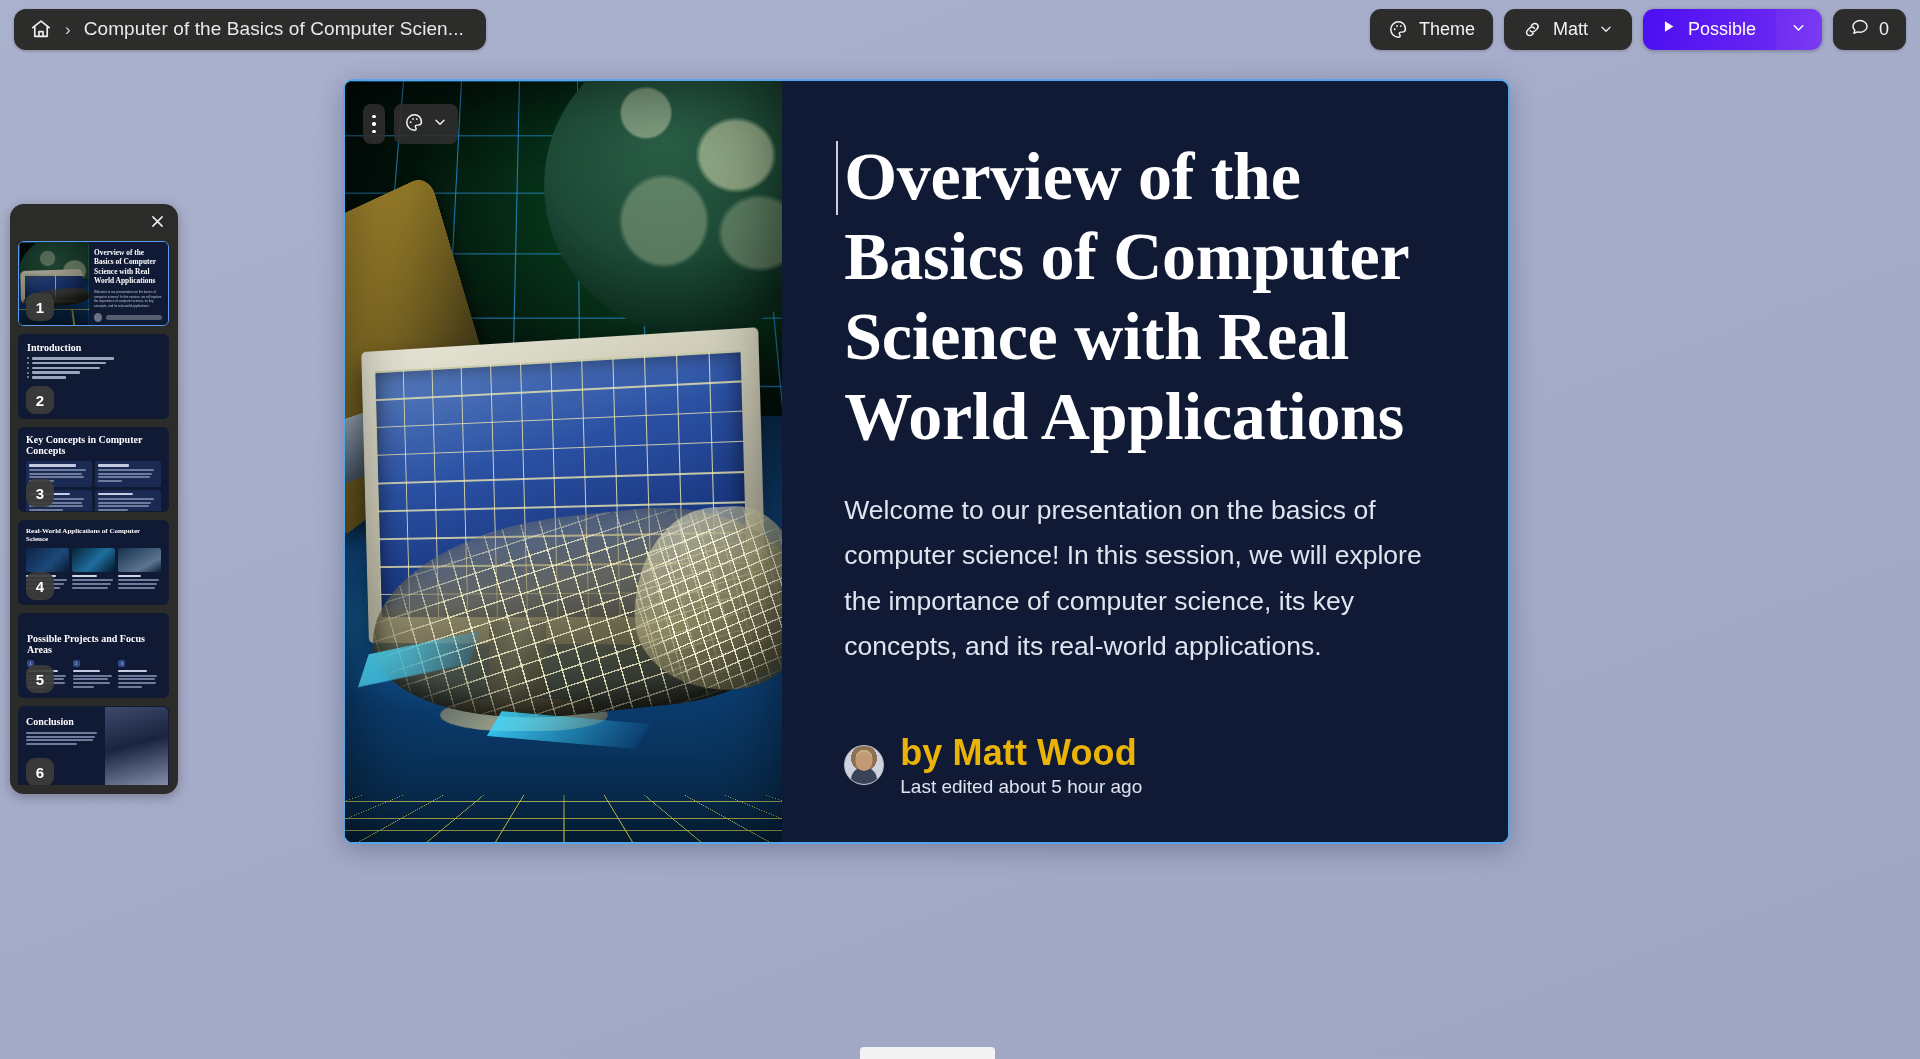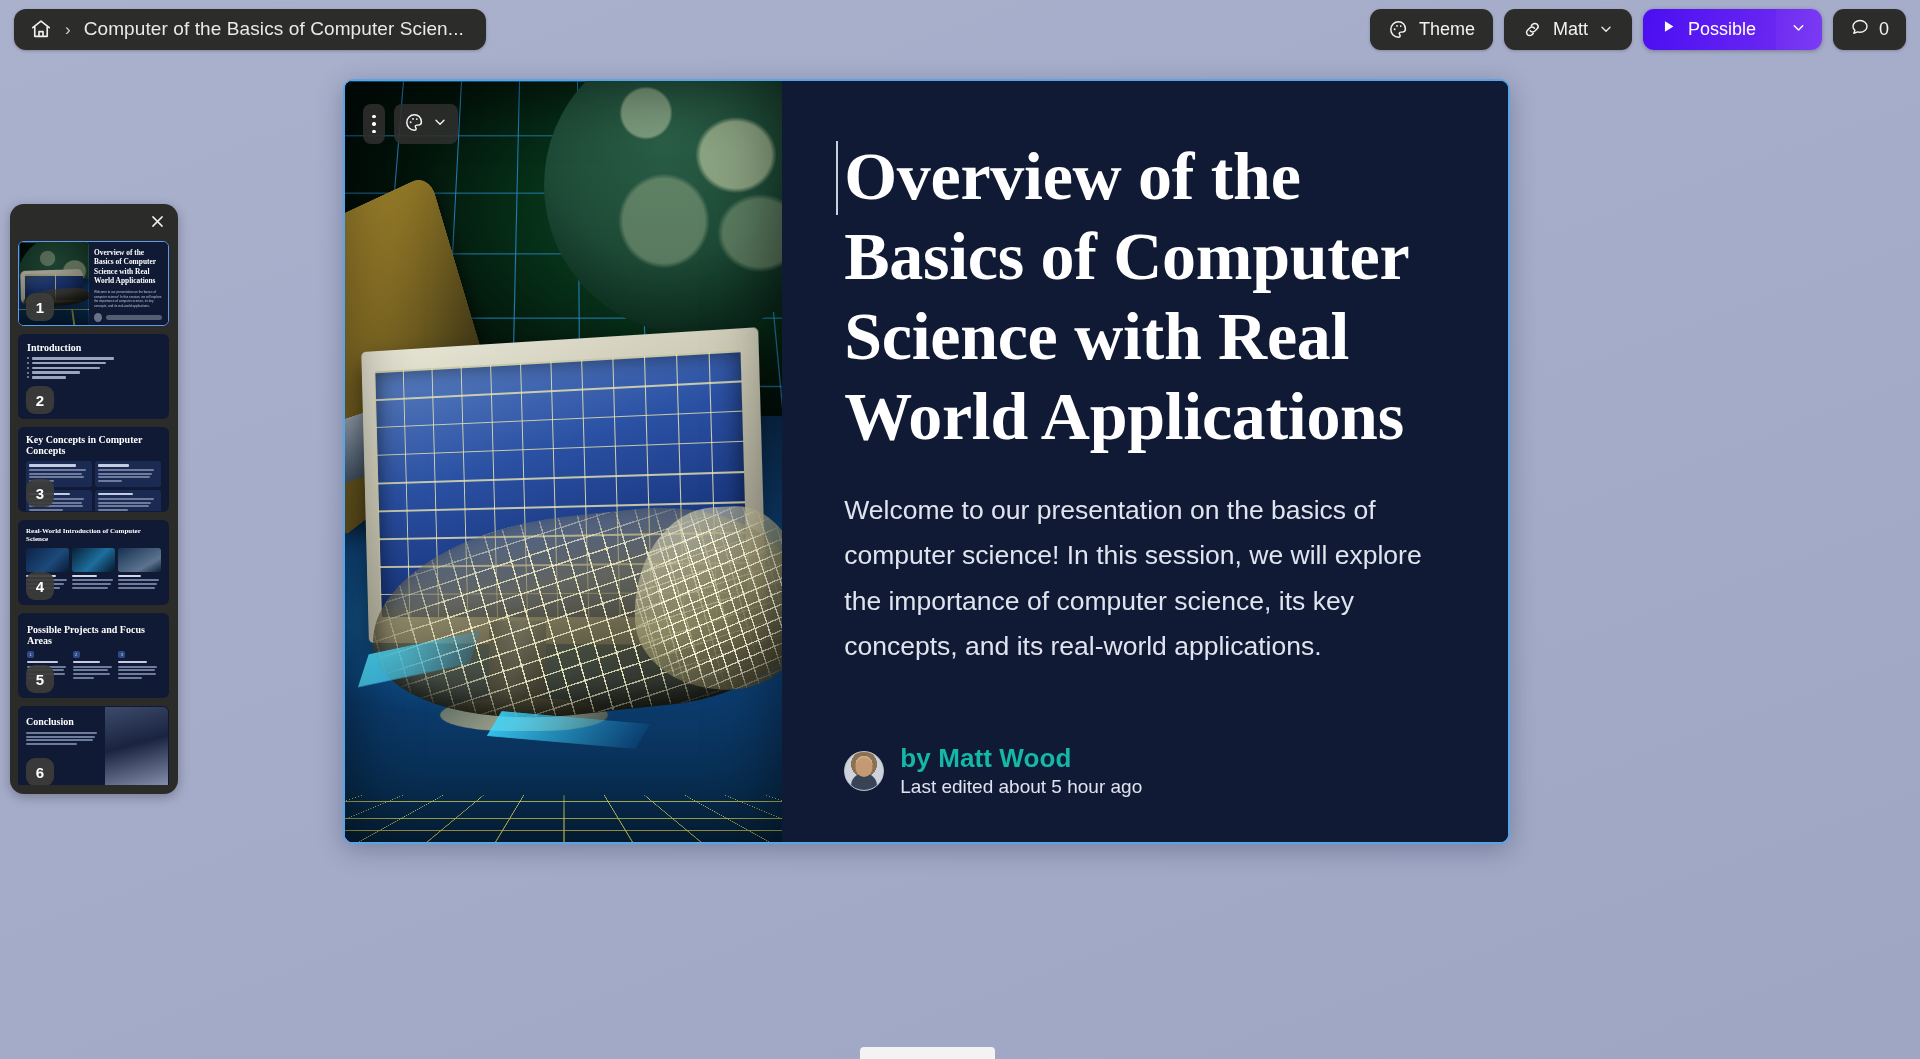--- a/index.html
+++ b/index.html
@@ -182,21 +182,21 @@
     transform:translateX(-50%);
     width:26px; height:22px; border-radius:13px 13px 4px 4px;
     background:#3a4356;
   }
   .avatar::before {
     content:""; position:absolute; left:50%; top:16%;
     transform:translateX(-50%);
     width:17px; height:19px; border-radius:50%;
     background:#c49a74; z-index:2;
   }
-  .auth-name { color: #14b8a6; font-size: 26px; font-weight: 700; letter-spacing:.1px; }
+  .auth-name { color: #eab308; font-size: 36px; font-weight: 700; letter-spacing:.1px; }
   .auth-sub { color: #dfe3ee; font-size: 19px; font-weight: 300; margin-top: 2px; }
 
   
   .slide-tools { position: absolute; left: 18px; top: 23px; display: flex; gap: 9px; z-index: 12; }
   .tool-dots {
     width: 22px; height: 40px; border-radius: 8px;
     background: rgba(47,47,46,.88);
     display: flex; flex-direction: column; align-items: center; justify-content: center; gap: 4px;
     cursor: pointer;
   }
@@ -520,21 +520,21 @@
               <div class="cm-l" style="width:85%"></div>
               <div class="cm-l" style="width:50%"></div>
             </div>
         </div>
       </div>
       <div class="thumb-num">3</div>
     </div>
 
     <div class="thumb">
       <div class="tdark" style="padding:6px 7px">
-        <div class="th-title sm">Real-World Introduction of Computer Science</div>
+        <div class="th-title sm">Real-World Applications of Computer Science</div>
         <div class="grid3">
           <div>
               <div class="ph a"></div>
               <div class="ph-h"></div>
               <div class="cm-l" style="width:96%"></div>
               <div class="cm-l" style="width:90%"></div>
               <div class="cm-l" style="width:80%"></div>
             </div>
           <div>
               <div class="ph b"></div>
@@ -549,21 +549,21 @@
               <div class="cm-l" style="width:95%"></div>
               <div class="cm-l" style="width:90%"></div>
               <div class="cm-l" style="width:86%"></div>
             </div>
         </div>
       </div>
       <div class="thumb-num">4</div>
     </div>
 
     <div class="thumb">
-      <div class="tdark" style="padding:10px 8px">
+      <div class="tdark" style="padding:19px 8px">
         <div class="th-title">Possible Projects and Focus Areas</div>
         <div class="num3">
           <div>
               <div class="nbadge">1</div>
               <div class="cm-h" style="width:74%"></div>
               <div class="cm-l" style="width:94%"></div>
               <div class="cm-l" style="width:88%"></div>
               <div class="cm-l" style="width:92%"></div>
               <div class="cm-l" style="width:46%"></div>
             </div>

